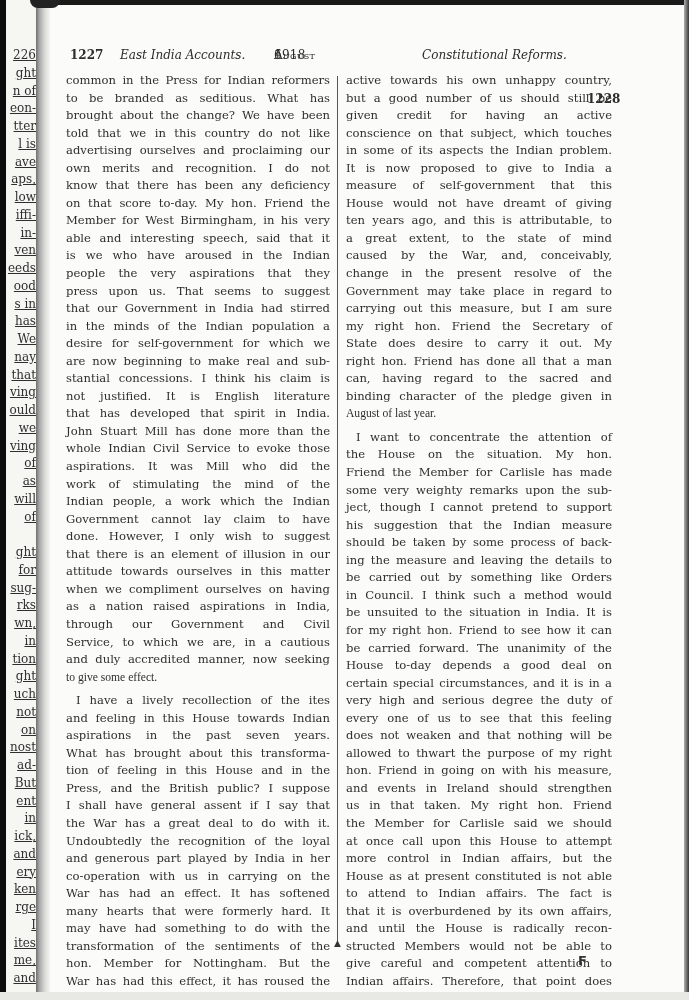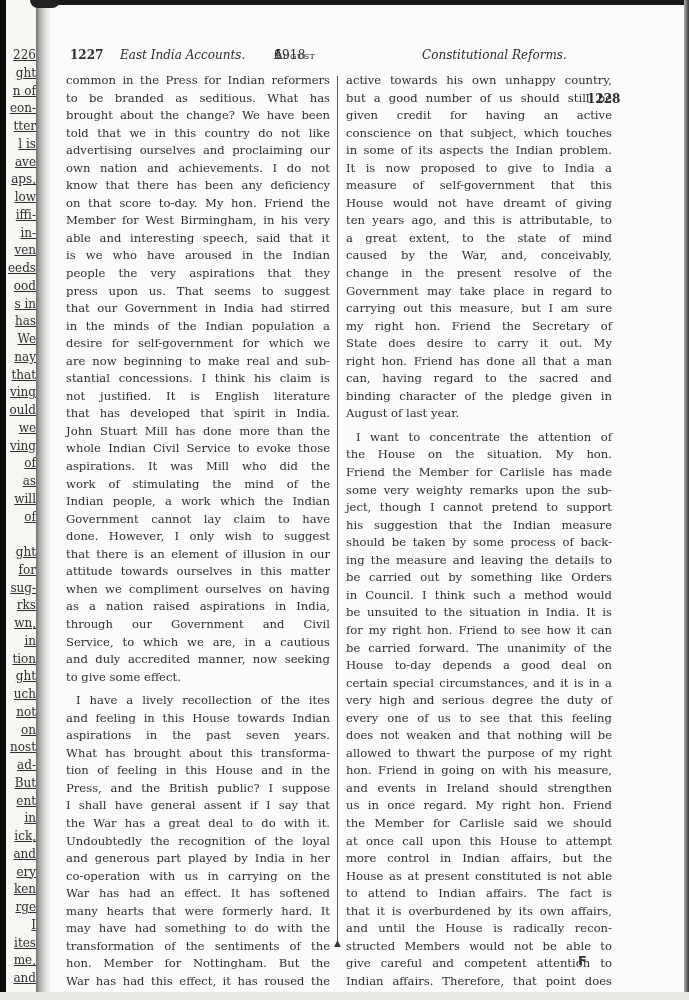--- a/index.html
+++ b/index.html
@@ -45,21 +45,21 @@
   .h-right-title { left: 362px; font-style: italic; }
   .h-num-right { left: 527px; font-weight: bold; margin-top: 44px; }
 
   .col {
     position: absolute; top: 72px; width: 264px;
     font-size: 11.6px; line-height: 17.55px; color: #2e2e2e;
   }
   .col-left { left: 66px; }
   .col-right { left: 346px; width: 266px; }
   .line { height: 17.55px; text-align: justify; text-align-last: justify; white-space: nowrap; overflow: visible; }
-  .line.last { text-align-last: left; }
+  .line.last { text-align-last: left; font-family: Liberation Serif, serif; }
   .line.indent { padding-left: 10px; }
   .para-gap { height: 6px; }
 
   .col-rule {
     position: absolute; left: 337px; top: 76px; width: 1px; height: 868px; background: #555;
   }
   .col-rule-tip { position: absolute; left: 334px; top: 938px; font-size: 9px; color: #333; }
   .footer-mark {
     position: absolute; left: 578px; top: 953px;
     font-family: "DejaVu Sans", "Liberation Sans", sans-serif; font-weight: bold; font-size: 13px; color: #333;
@@ -146,21 +146,21 @@
   <span class="h-num-right">1228</span>
 </div>
 
 <div class="col col-left" id="col-left">
     <div>
       <div class="line">common in the Press for Indian reformers</div>
       <div class="line">to be branded as seditious. What has</div>
       <div class="line">brought about the change? We have been</div>
       <div class="line">told that we in this country do not like</div>
       <div class="line">advertising ourselves and proclaiming our</div>
-      <div class="line">own nation and achievements. I do not</div>
+      <div class="line">own merits and recognition. I do not</div>
       <div class="line">know that there has been any deficiency</div>
       <div class="line">on that score to-day. My hon. Friend the</div>
       <div class="line">Member for West Birmingham, in his very</div>
       <div class="line">able and interesting speech, said that it</div>
       <div class="line">is we who have aroused in the Indian</div>
       <div class="line">people the very aspirations that they</div>
       <div class="line">press upon us. That seems to suggest</div>
       <div class="line">that our Government in India had stirred</div>
       <div class="line">in the minds of the Indian population a</div>
       <div class="line">desire for self-government for which we</div>
@@ -247,21 +247,21 @@
       <div class="line">for my right hon. Friend to see how it can</div>
       <div class="line">be carried forward. The unanimity of the</div>
       <div class="line">House to-day depends a good deal on</div>
       <div class="line">certain special circumstances, and it is in a</div>
       <div class="line">very high and serious degree the duty of</div>
       <div class="line">every one of us to see that this feeling</div>
       <div class="line">does not weaken and that nothing will be</div>
       <div class="line">allowed to thwart the purpose of my right</div>
       <div class="line">hon. Friend in going on with his measure,</div>
       <div class="line">and events in Ireland should strengthen</div>
-      <div class="line">us in once regard. My right hon. Friend</div>
+      <div class="line">us in that taken. My right hon. Friend</div>
       <div class="line">the Member for Carlisle said we should</div>
       <div class="line">at once call upon this House to attempt</div>
       <div class="line">more control in Indian affairs, but the</div>
       <div class="line">House as at present constituted is not able</div>
       <div class="line">to attend to Indian affairs. The fact is</div>
       <div class="line">that it is overburdened by its own affairs,</div>
       <div class="line">and until the House is radically recon-</div>
       <div class="line">structed Members would not be able to</div>
       <div class="line">give careful and competent attention to</div>
       <div class="line">Indian affairs. Therefore, that point does</div>

